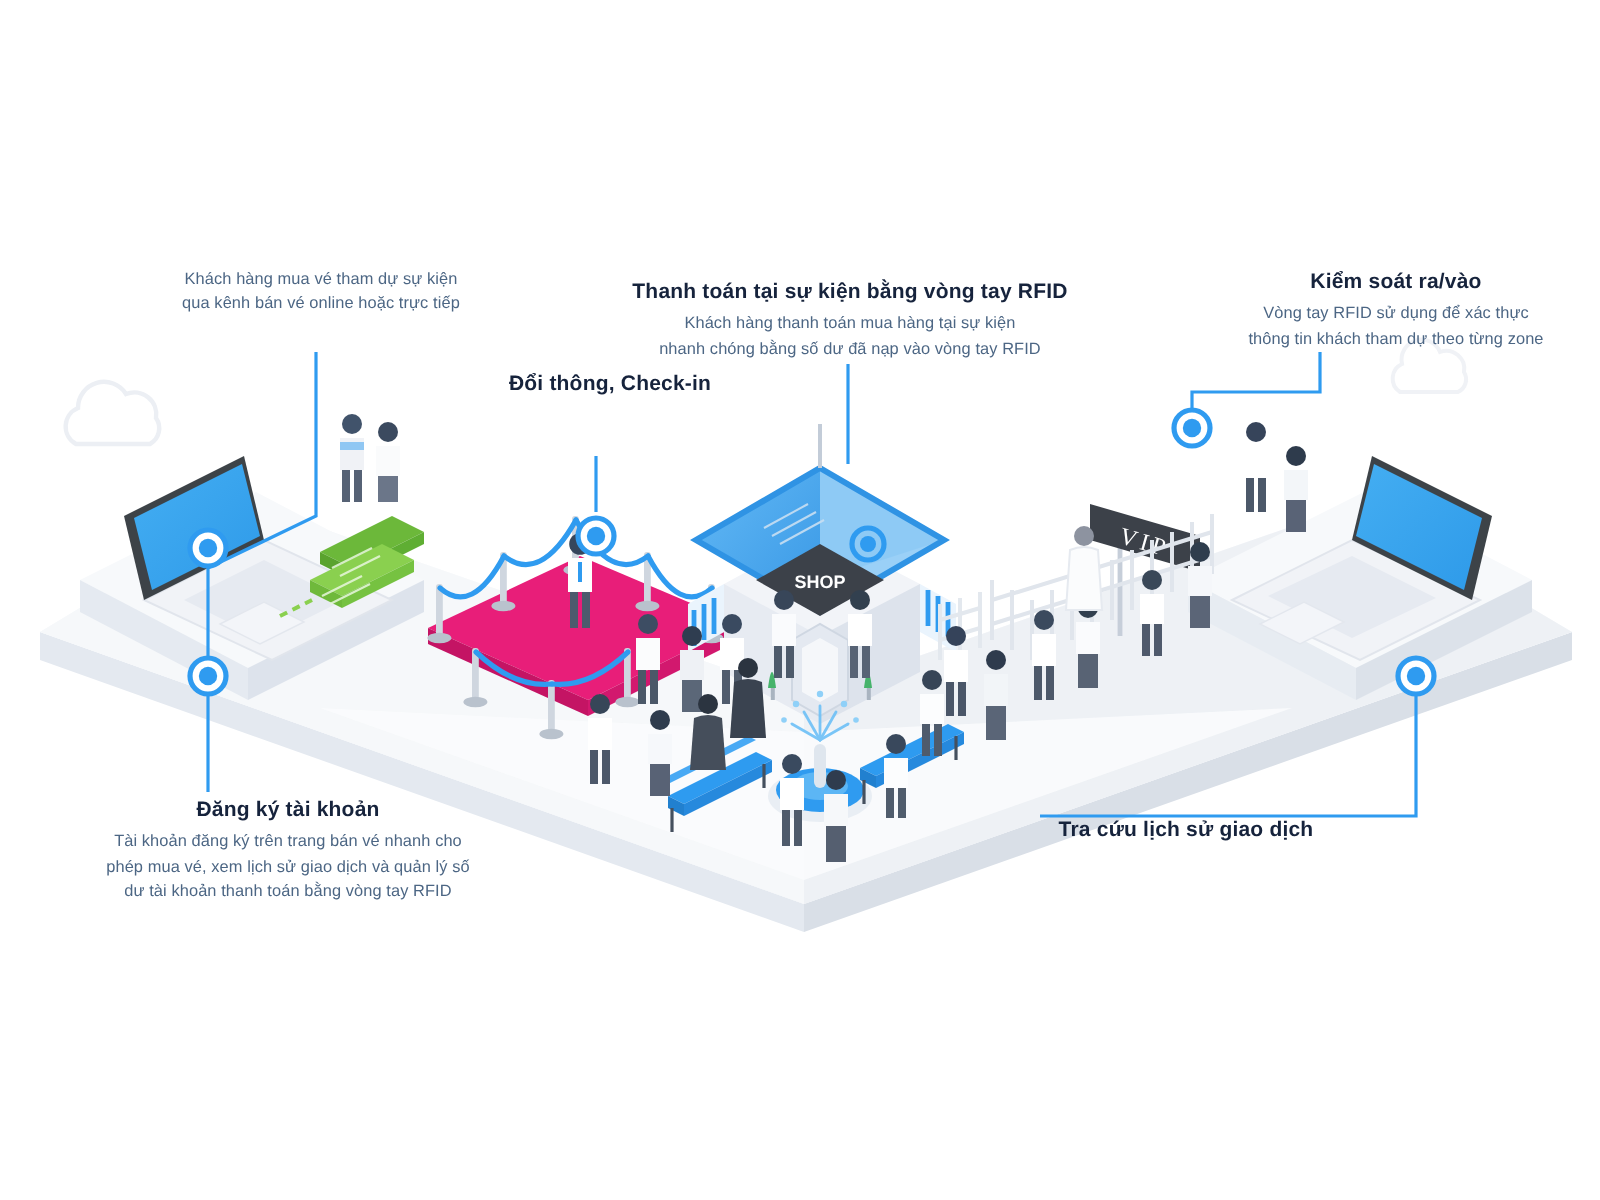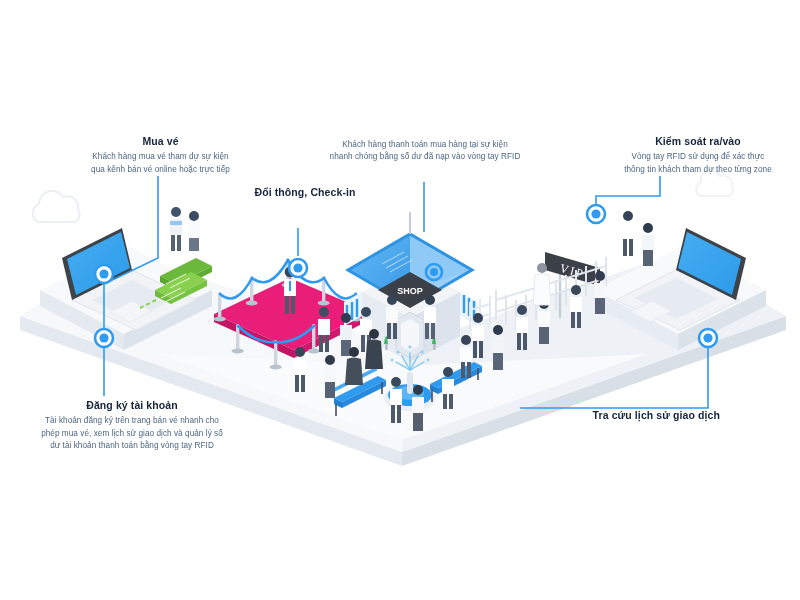--- a/index.html
+++ b/index.html
@@ -22,22 +22,22 @@
   .callout .desc {
     font-size:8.2px; color:#4c6684; line-height:1.52;
     white-space:pre-line; letter-spacing:.05px;
   }
   .ct-center { text-align:center; }
 
   #co-mua-ve        { left:38px;  top:134px; width:245px; }
   #co-doi-vong      { left:196px; top:185px; width:218px; }
   #co-thanh-toan    { left:292px; top:139px; width:266px; }
   #co-kiem-soat     { left:594px; top:134px; width:208px; }
-  #co-dang-ky       { left:0px;   top:398px; width:264px; }
-  #co-tra-cuu       { left:466px; top:408px; width:254px;text-align:right; }
+  #co-dang-ky       { left:12px;   top:398px; width:264px; }
+  #co-tra-cuu       { left:466px; top:408px; width:254px; }
 </style>
 </head>
 <body>
 
 <div id="stage">
 
   <svg class="scene" viewBox="0 0 800 600">
     <defs>
       <linearGradient id="gTop" x1="0" y1="0" x2="0" y2="1">
         <stop offset="0" stop-color="#fbfcfe"></stop>
@@ -458,30 +458,30 @@
         <circle cx="104" cy="338" r="4.6" fill="#2f9bf0"></circle>
       </g>
       <g>
         <circle cx="708" cy="338" r="9" fill="#ffffff" stroke="#2f9bf0" stroke-width="2.6"></circle>
         <circle cx="708" cy="338" r="4.6" fill="#2f9bf0"></circle>
       </g>
     </g>
   </svg>
 
   <div class="callout ct-center" id="co-mua-ve">
-    <div class="title">Mua vé</div>
     <div class="desc">Khách hàng mua vé tham dự sự kiện
 qua kênh bán vé online hoặc trực tiếp</div>
   </div>
 
   <div class="callout ct-center" id="co-doi-vong">
     <div class="title">Đổi thông, Check-in</div>
   </div>
 
   <div class="callout ct-center" id="co-thanh-toan">
+    <div class="title">Thanh toán tại sự kiện bằng vòng tay RFID</div>
     <div class="desc">Khách hàng thanh toán mua hàng tại sự kiện
 nhanh chóng bằng số dư đã nạp vào vòng tay RFID</div>
   </div>
 
   <div class="callout ct-center" id="co-kiem-soat">
     <div class="title">Kiểm soát ra/vào</div>
     <div class="desc">Vòng tay RFID sử dụng để xác thực
 thông tin khách tham dự theo từng zone</div>
   </div>
 

